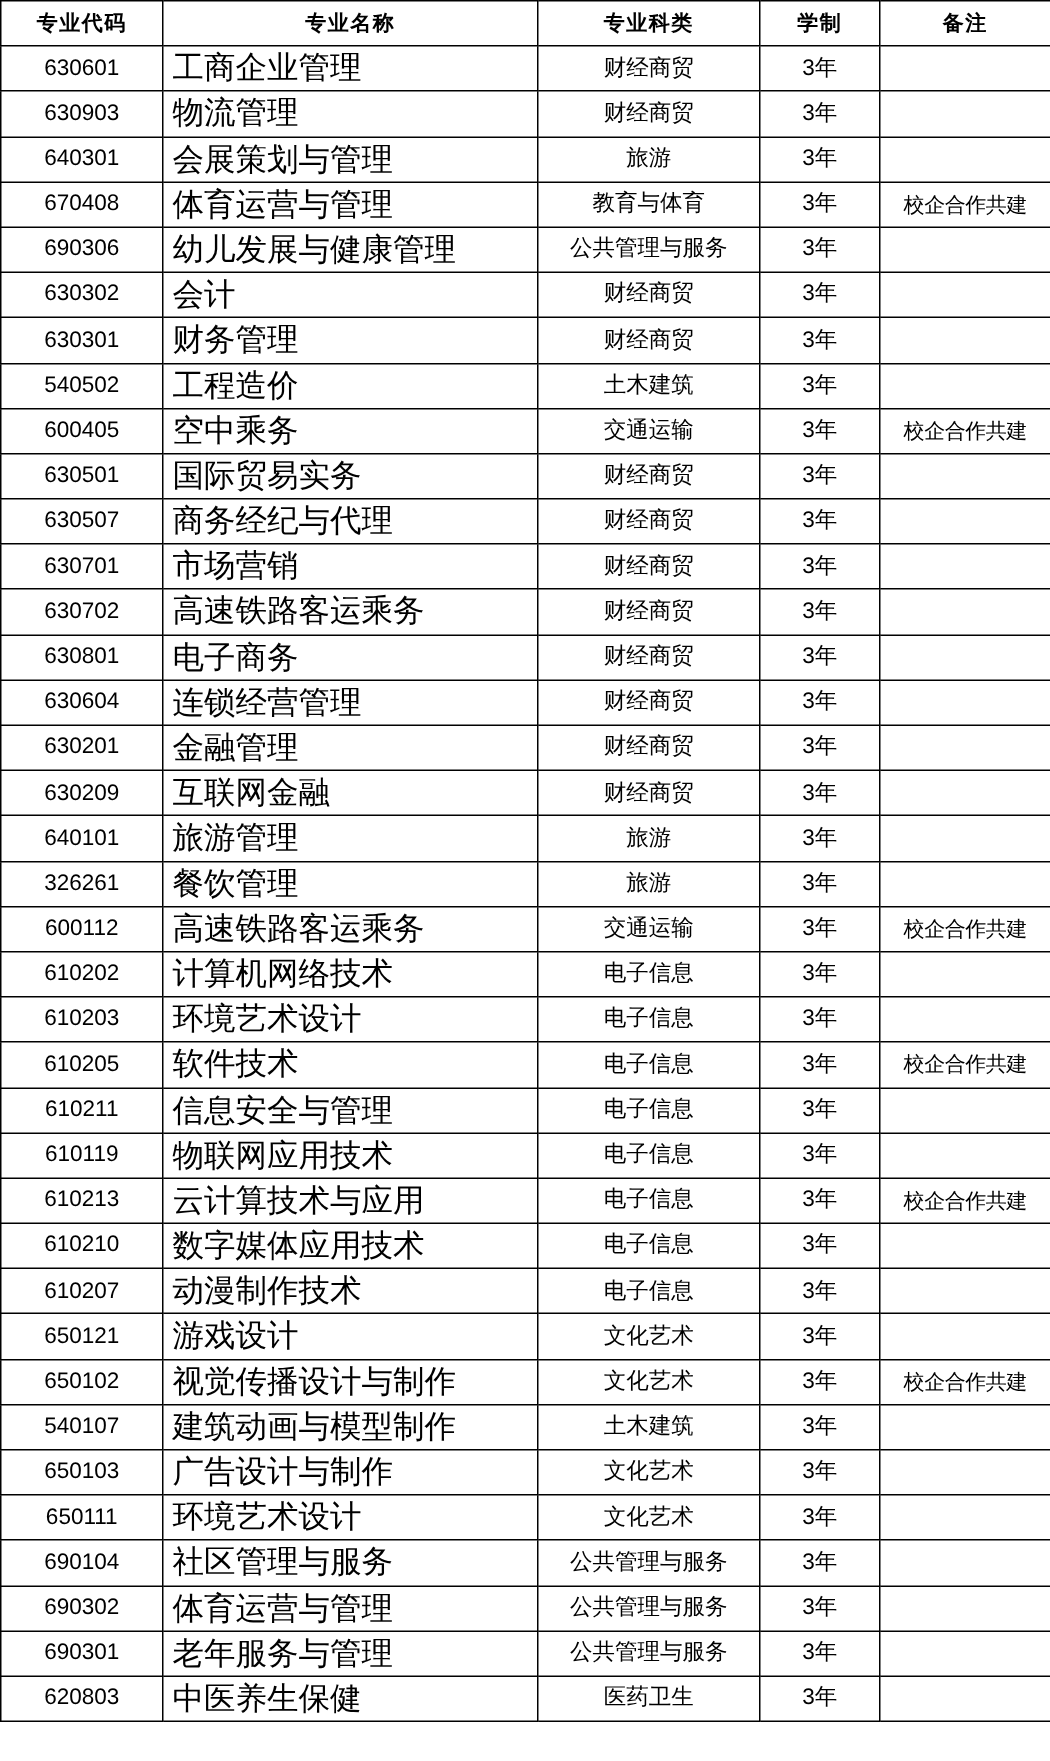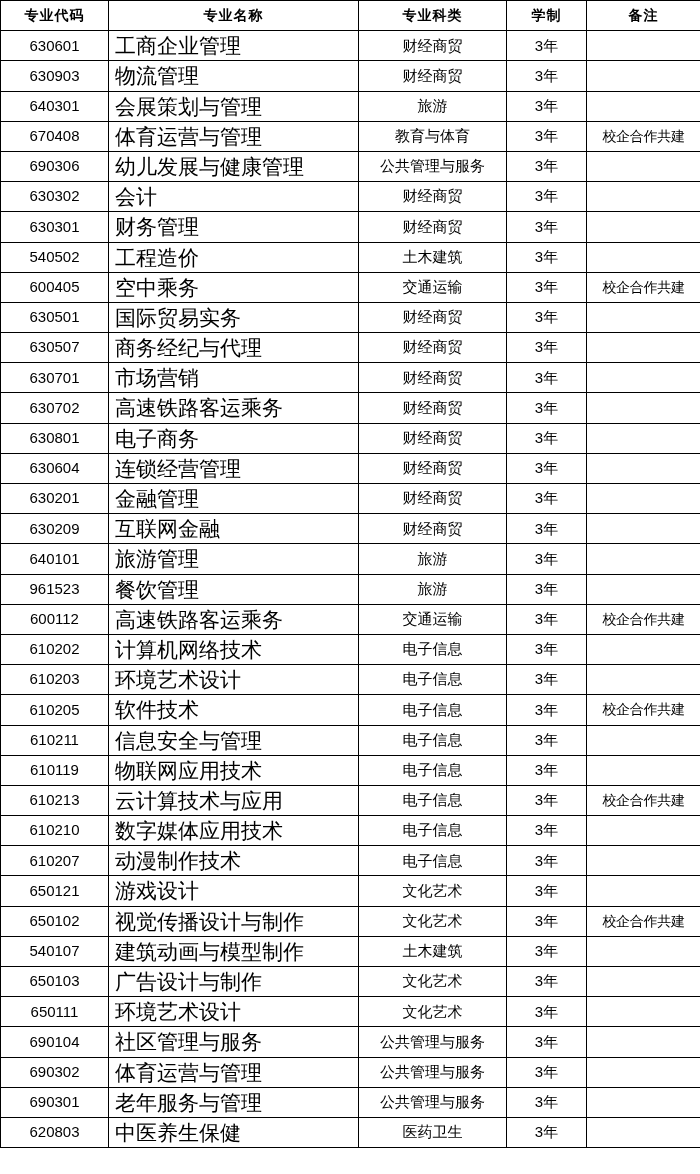--- a/index.html
+++ b/index.html
@@ -198,21 +198,21 @@
         <td class="cell-note"></td>
       </tr>
       <tr>
         <td class="cell-code">640101</td>
         <td class="cell-name">旅游管理</td>
         <td class="cell-category">旅游</td>
         <td class="cell-years">3年</td>
         <td class="cell-note"></td>
       </tr>
       <tr>
-        <td class="cell-code">961523</td>
+        <td class="cell-code">326261</td>
         <td class="cell-name">餐饮管理</td>
         <td class="cell-category">旅游</td>
         <td class="cell-years">3年</td>
         <td class="cell-note"></td>
       </tr>
       <tr>
         <td class="cell-code">600112</td>
         <td class="cell-name">高速铁路客运乘务</td>
         <td class="cell-category">交通运输</td>
         <td class="cell-years">3年</td>

